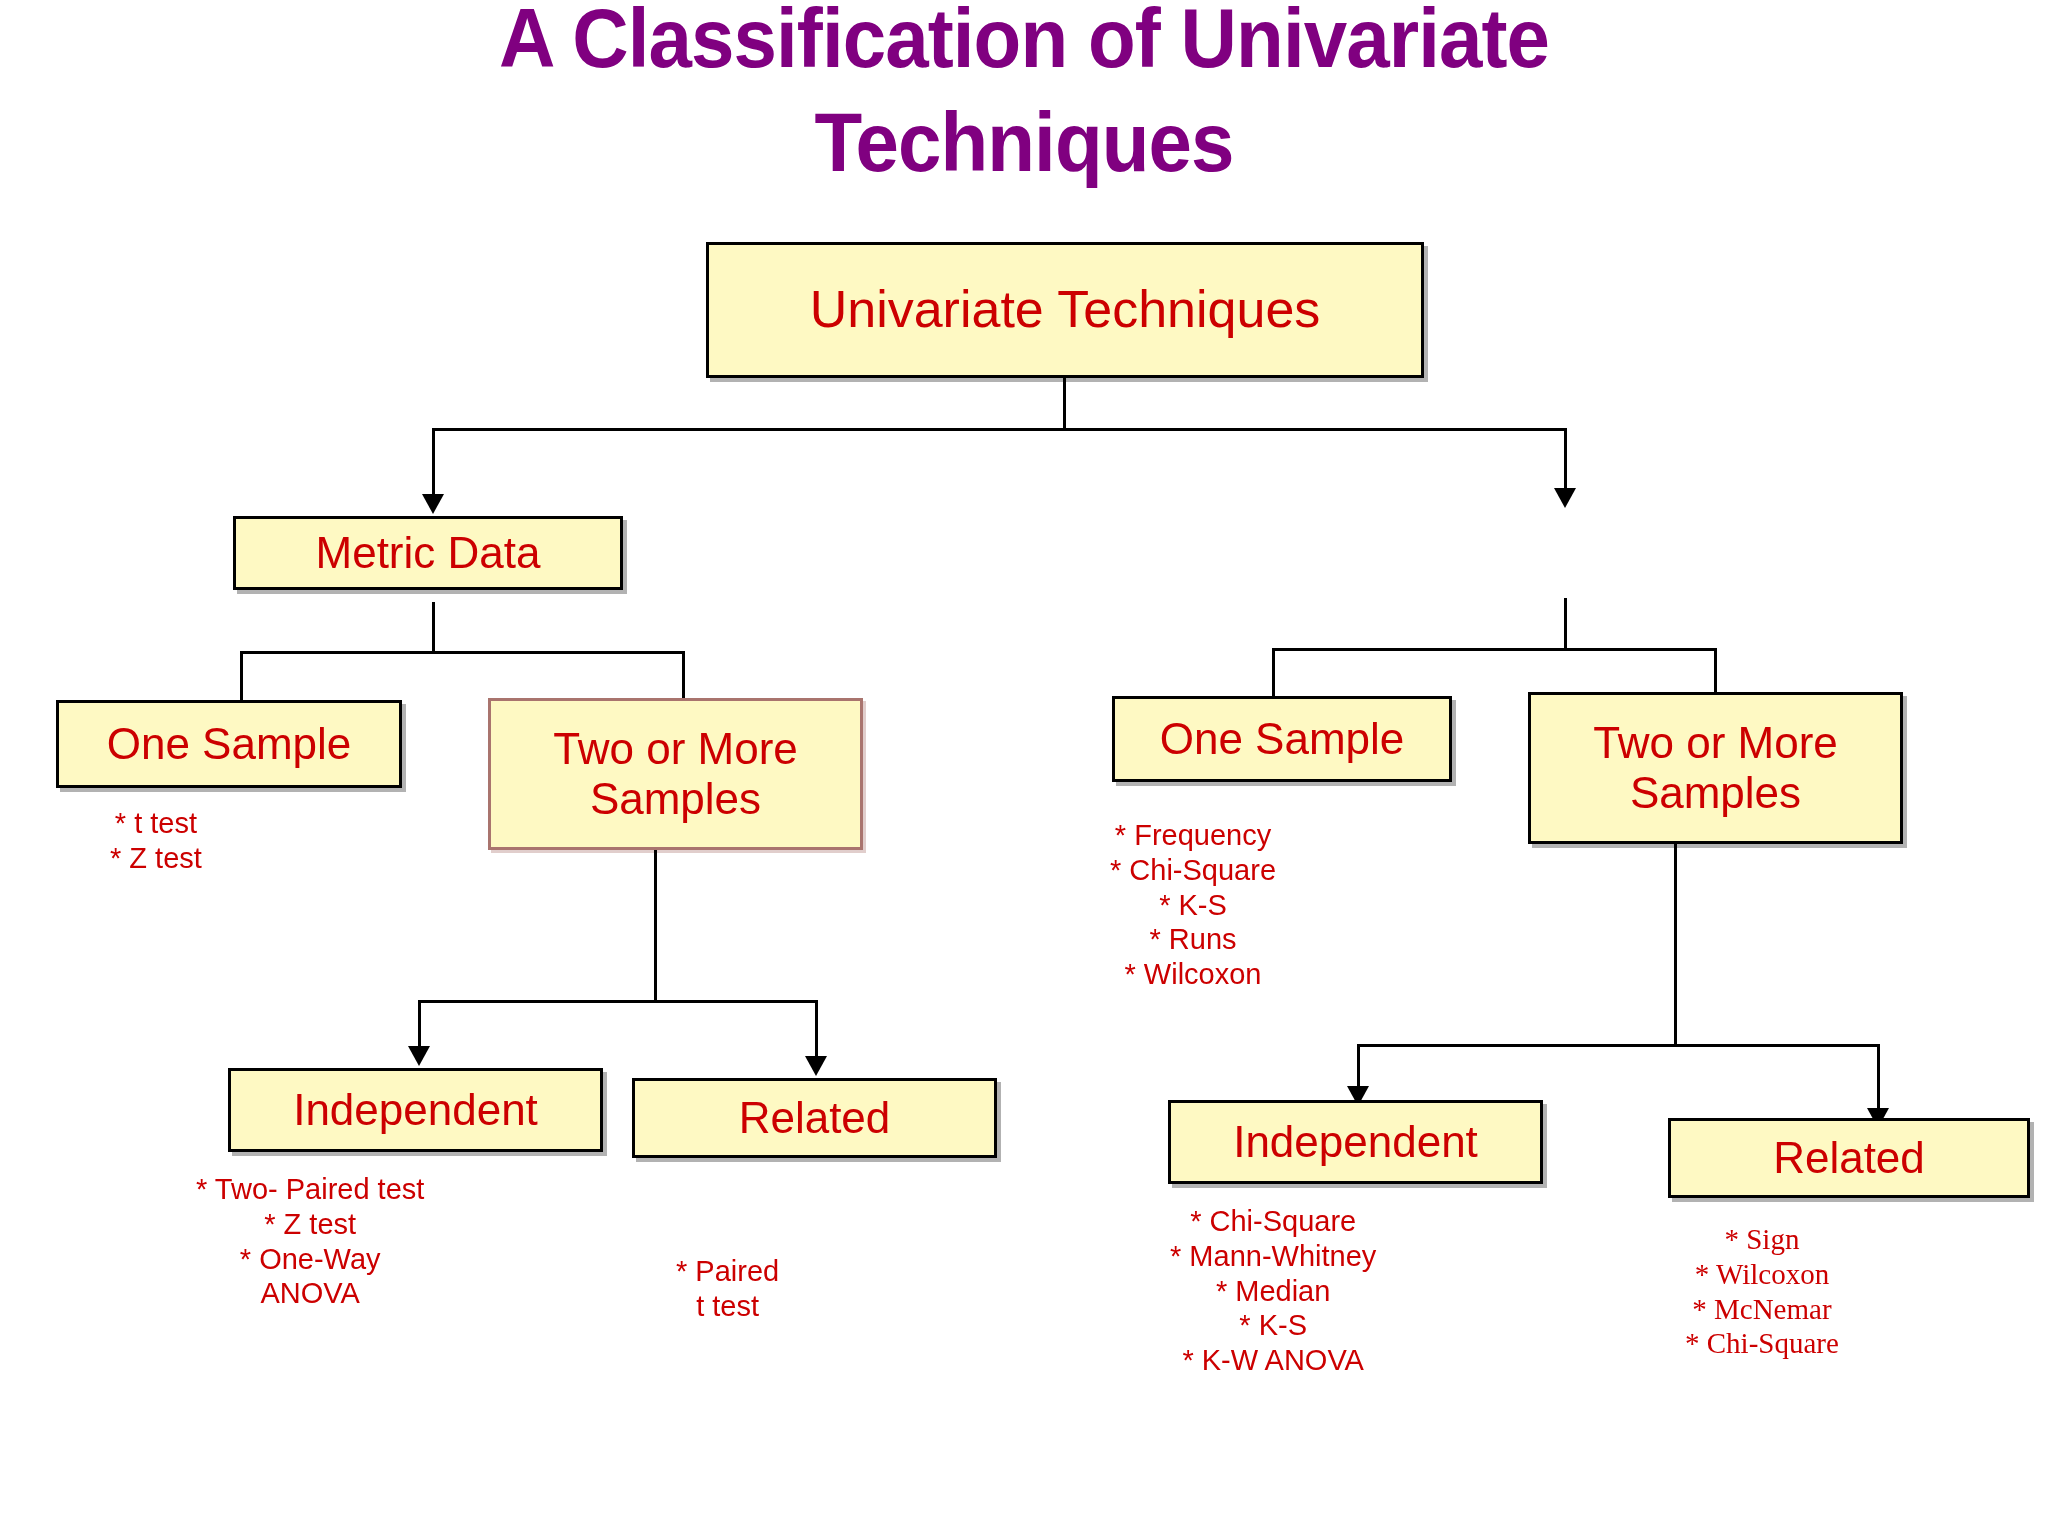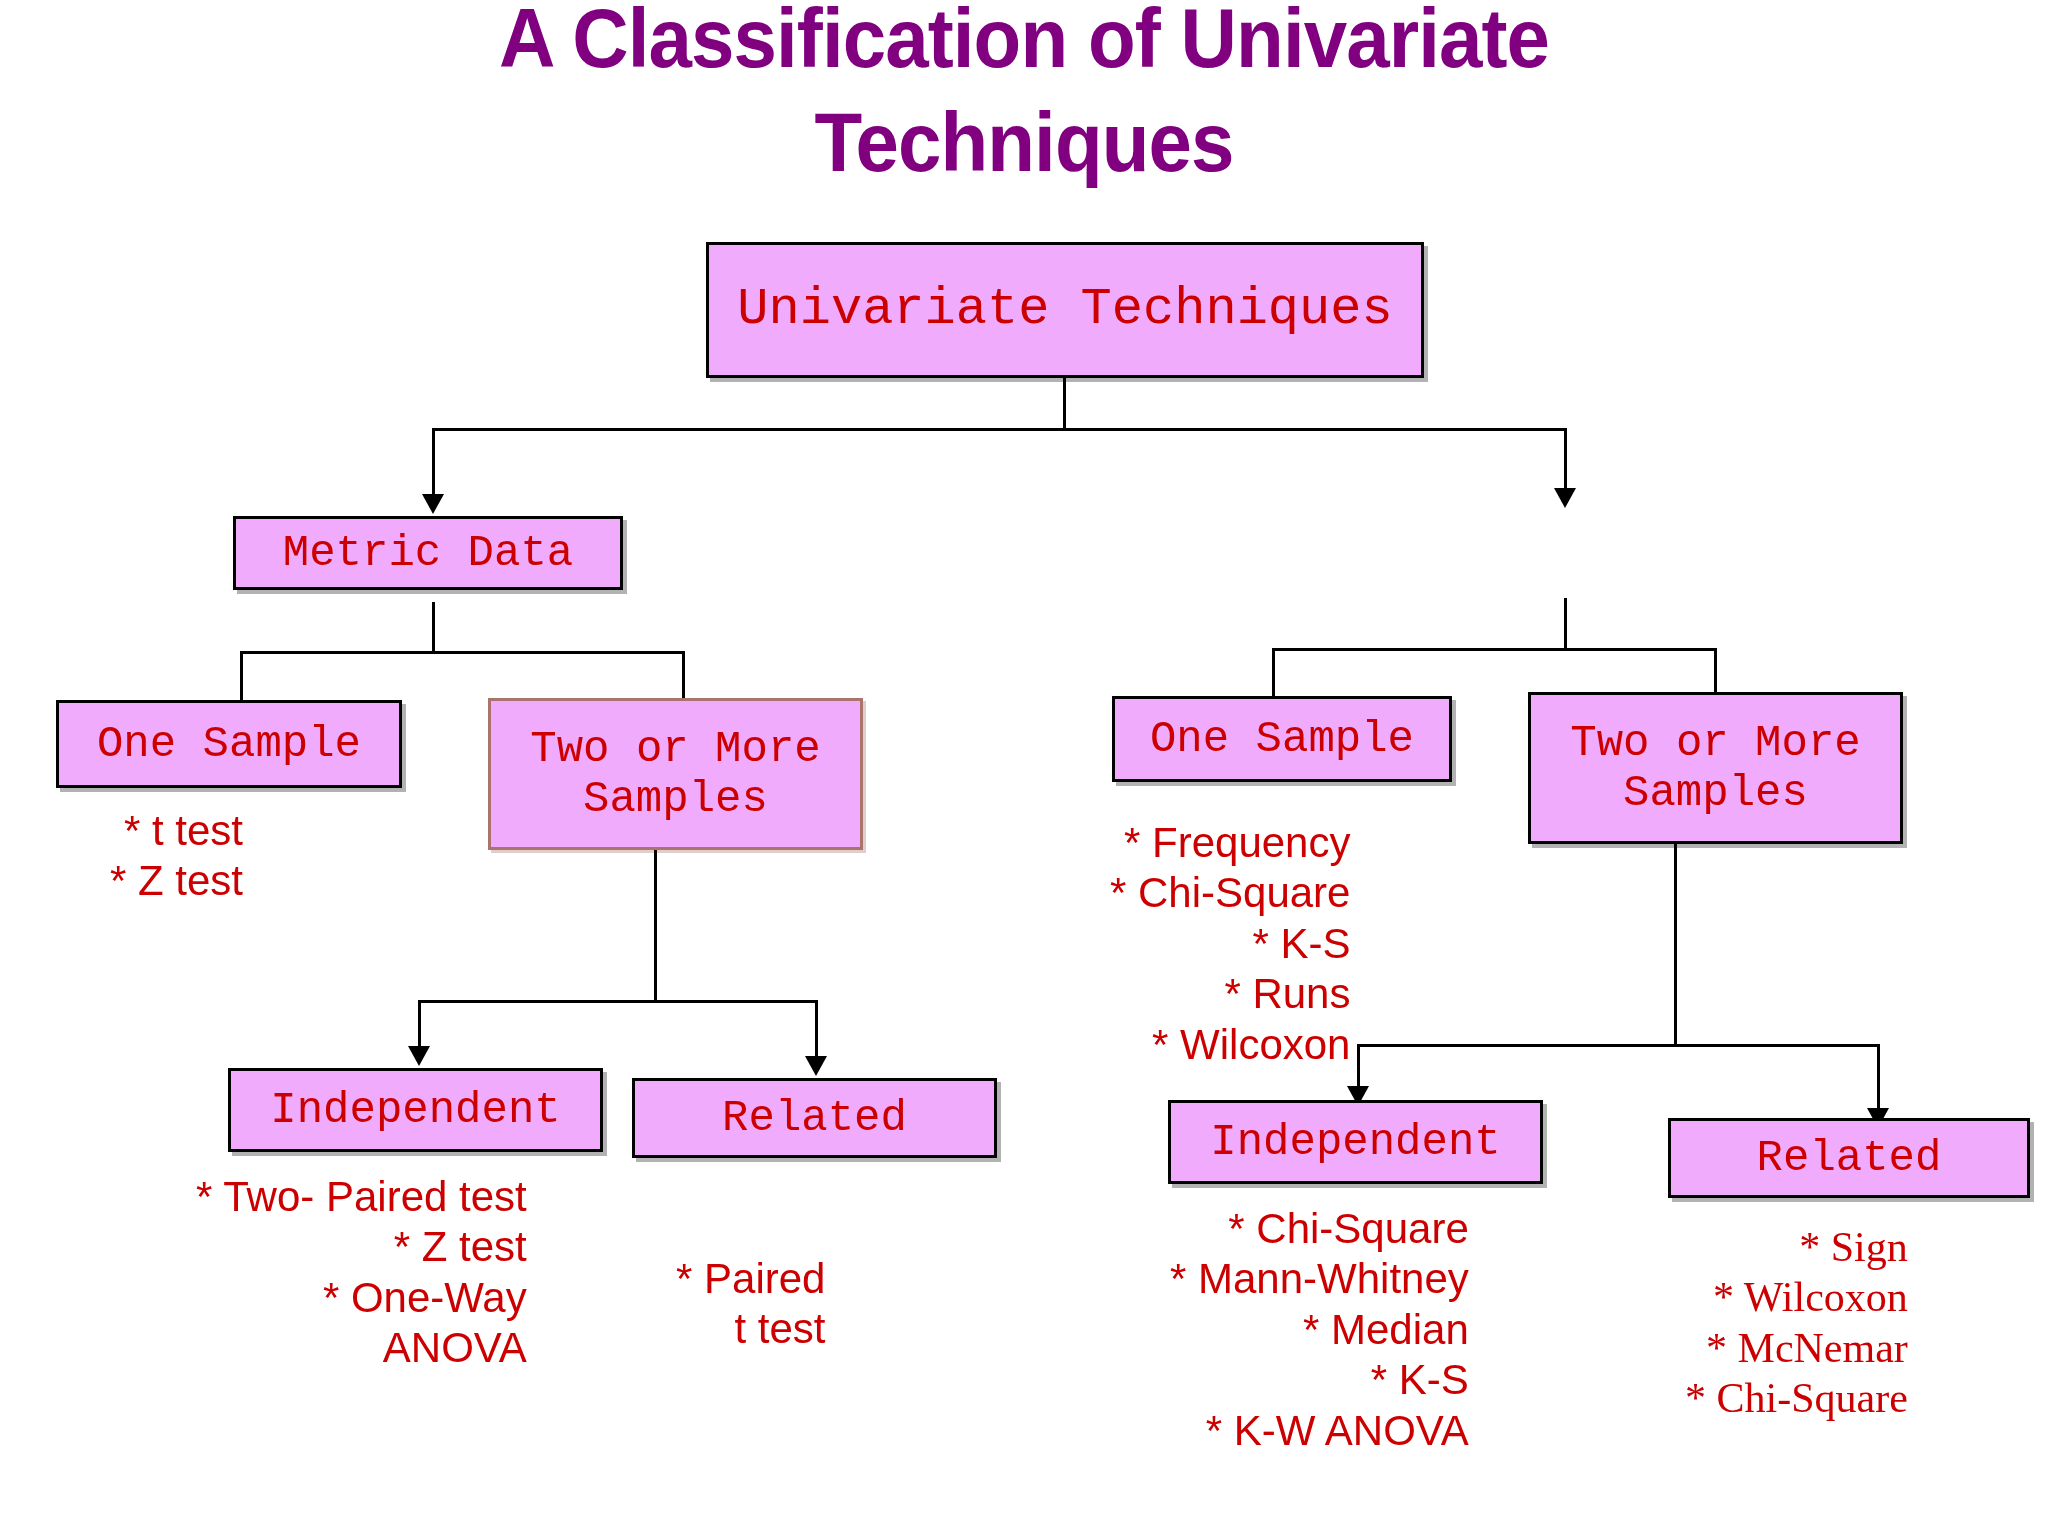--- a/index.html
+++ b/index.html
@@ -31,44 +31,44 @@
     letter-spacing: -1px;
     transform: scaleX(0.93);
     transform-origin: 50% 0;
     white-space: pre-line;
   }
 
   
   .node {
     position: absolute;
     box-sizing: border-box;
-    background: #f0abfc;
+    background: #fef9c3;
     border: 3px solid #000000;
     color: #CC0000;
-    font-family: Liberation Mono, monospace;
+    font-family: Liberation Sans, sans-serif;
     font-size: 44px;
     line-height: 1.14;
     display: flex;
     align-items: center;
     justify-content: center;
     text-align: center;
     white-space: pre-line;
     box-shadow: 4px 4px 0 rgba(0,0,0,0.30);
   }
   .node.tan { border-color: #A9746E; box-shadow: 3px 3px 0 rgba(169,116,110,0.35); }
 
   
   .list {
     position: absolute;
     color: #CC0000;
     font-family: "Liberation Sans", sans-serif;
-    font-size: 42px;
+    font-size: 29px;
     line-height: 1.20;
     white-space: pre-line;
-    text-align: right;
+    text-align: center;
   }
 
   
   .hline {
     position: absolute;
     background: #000000;
     height: 3px;
   }
   .vline {
     position: absolute;

